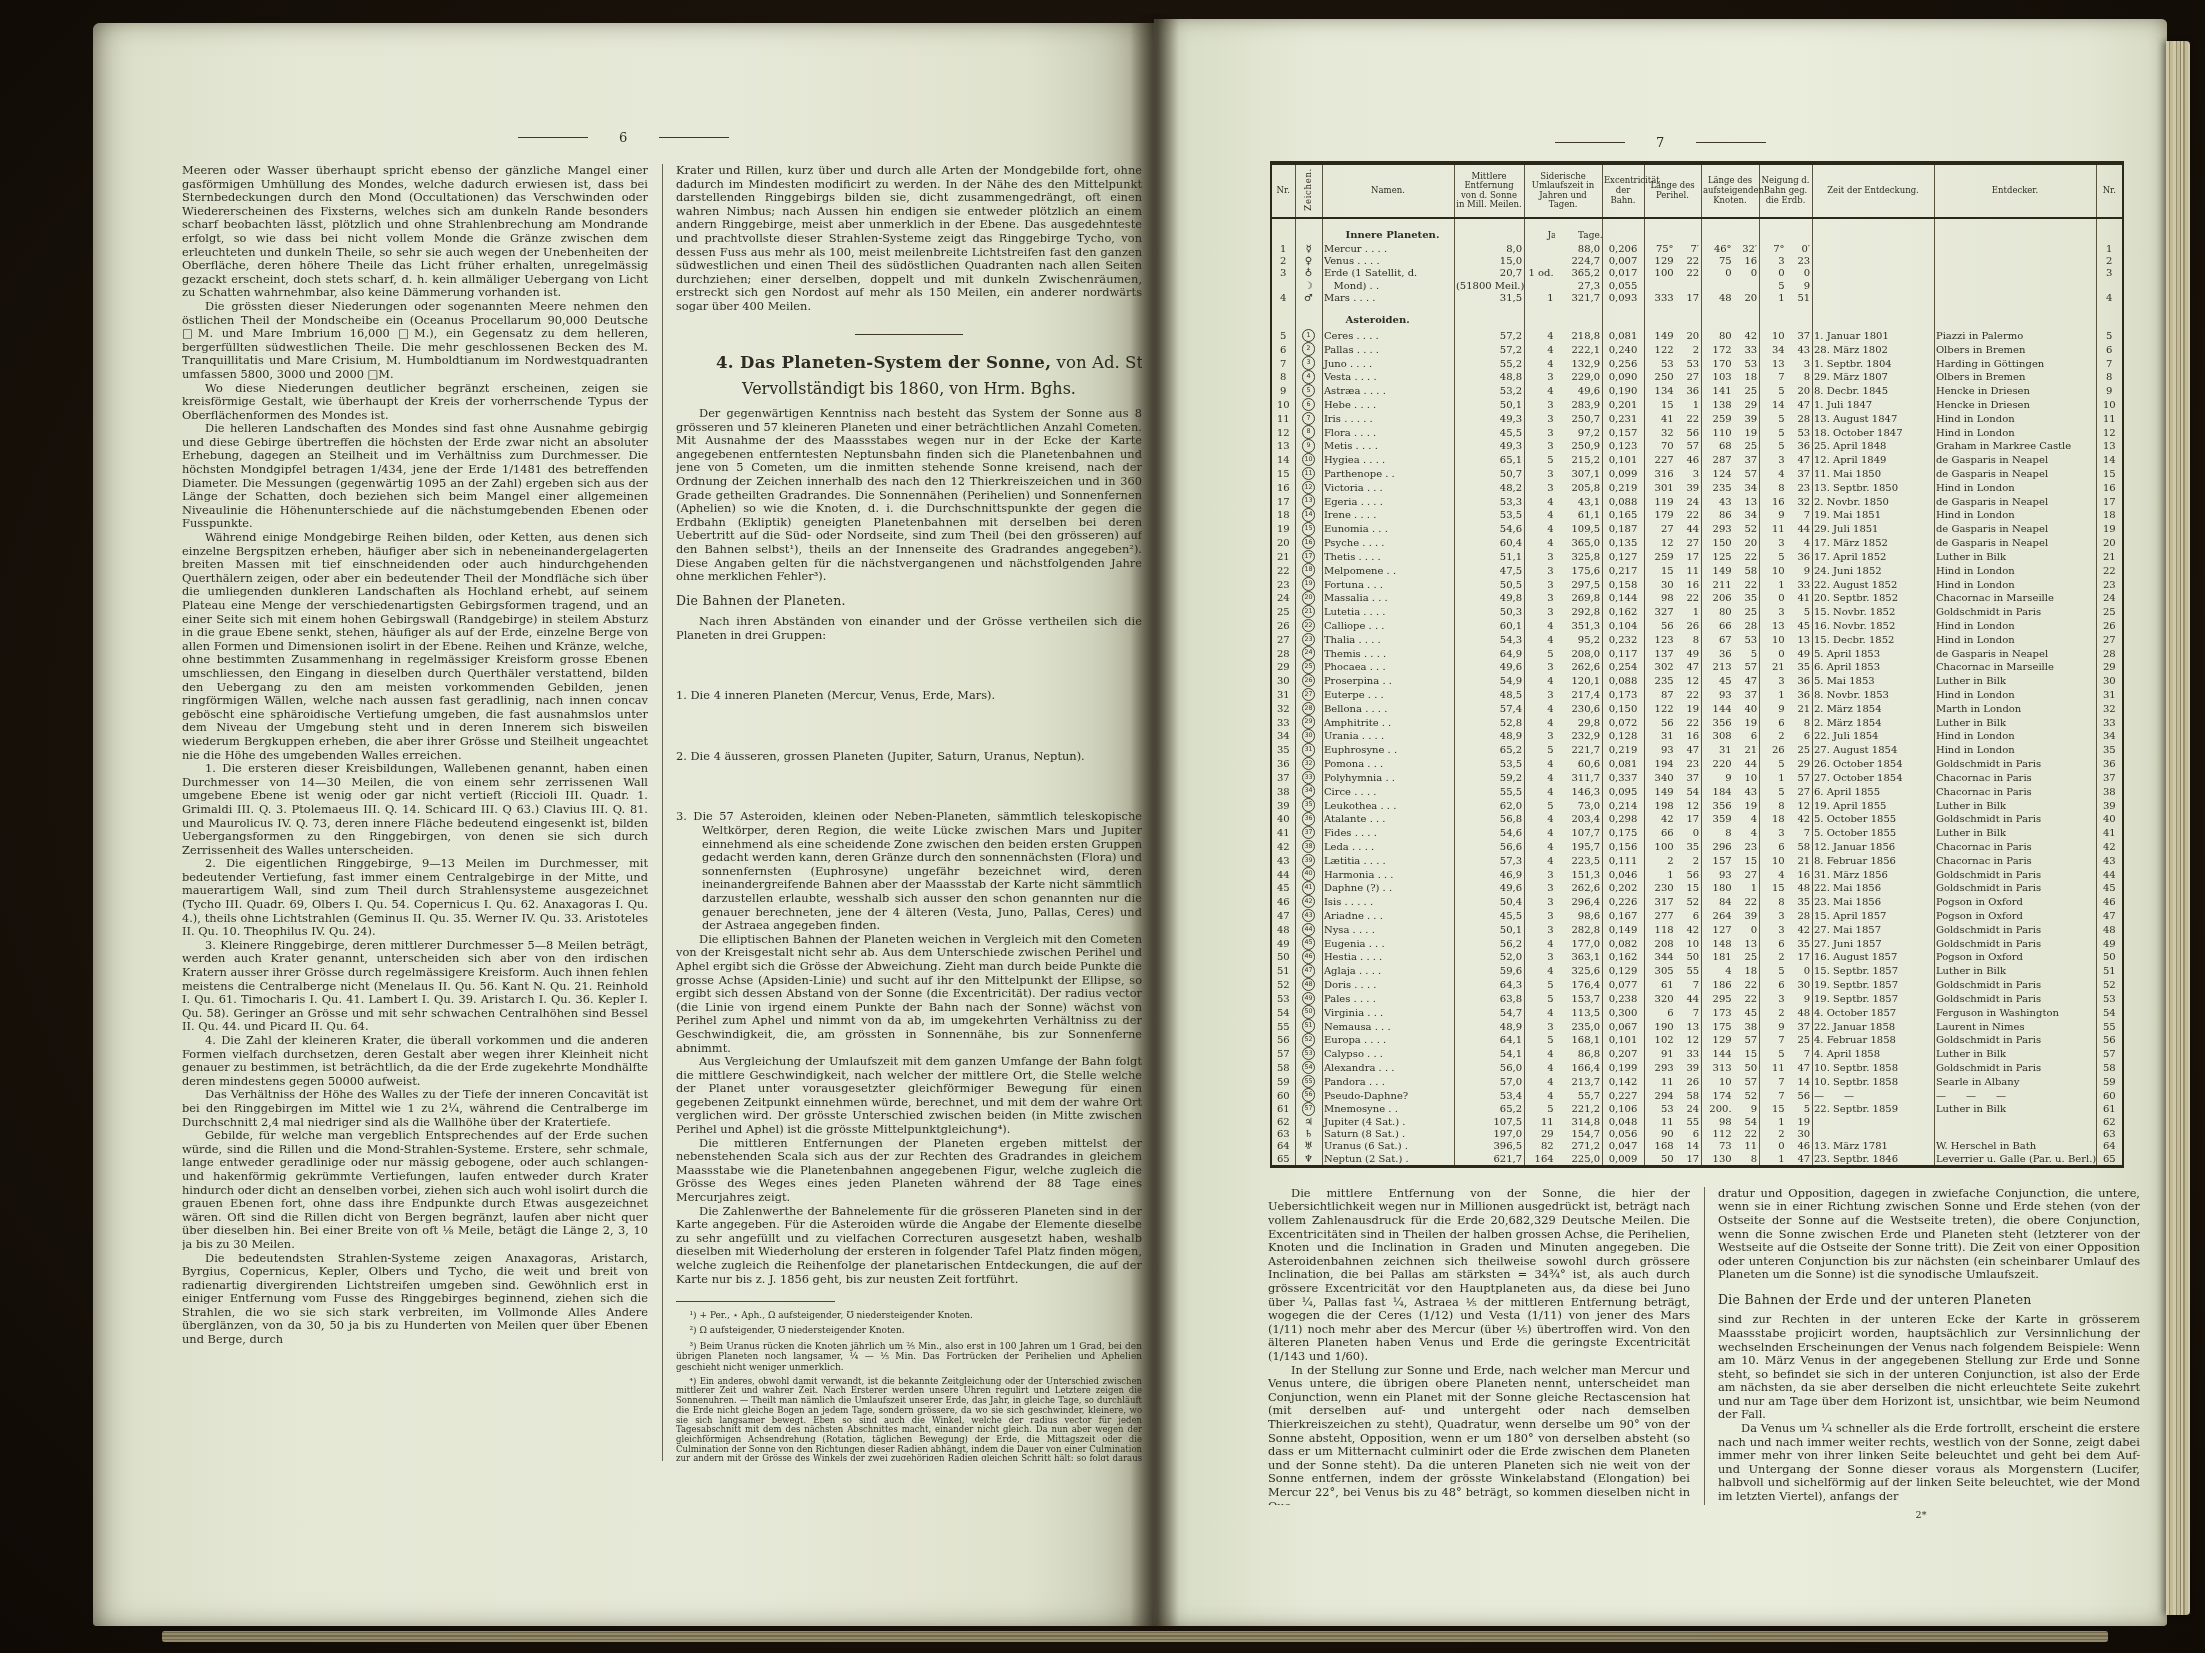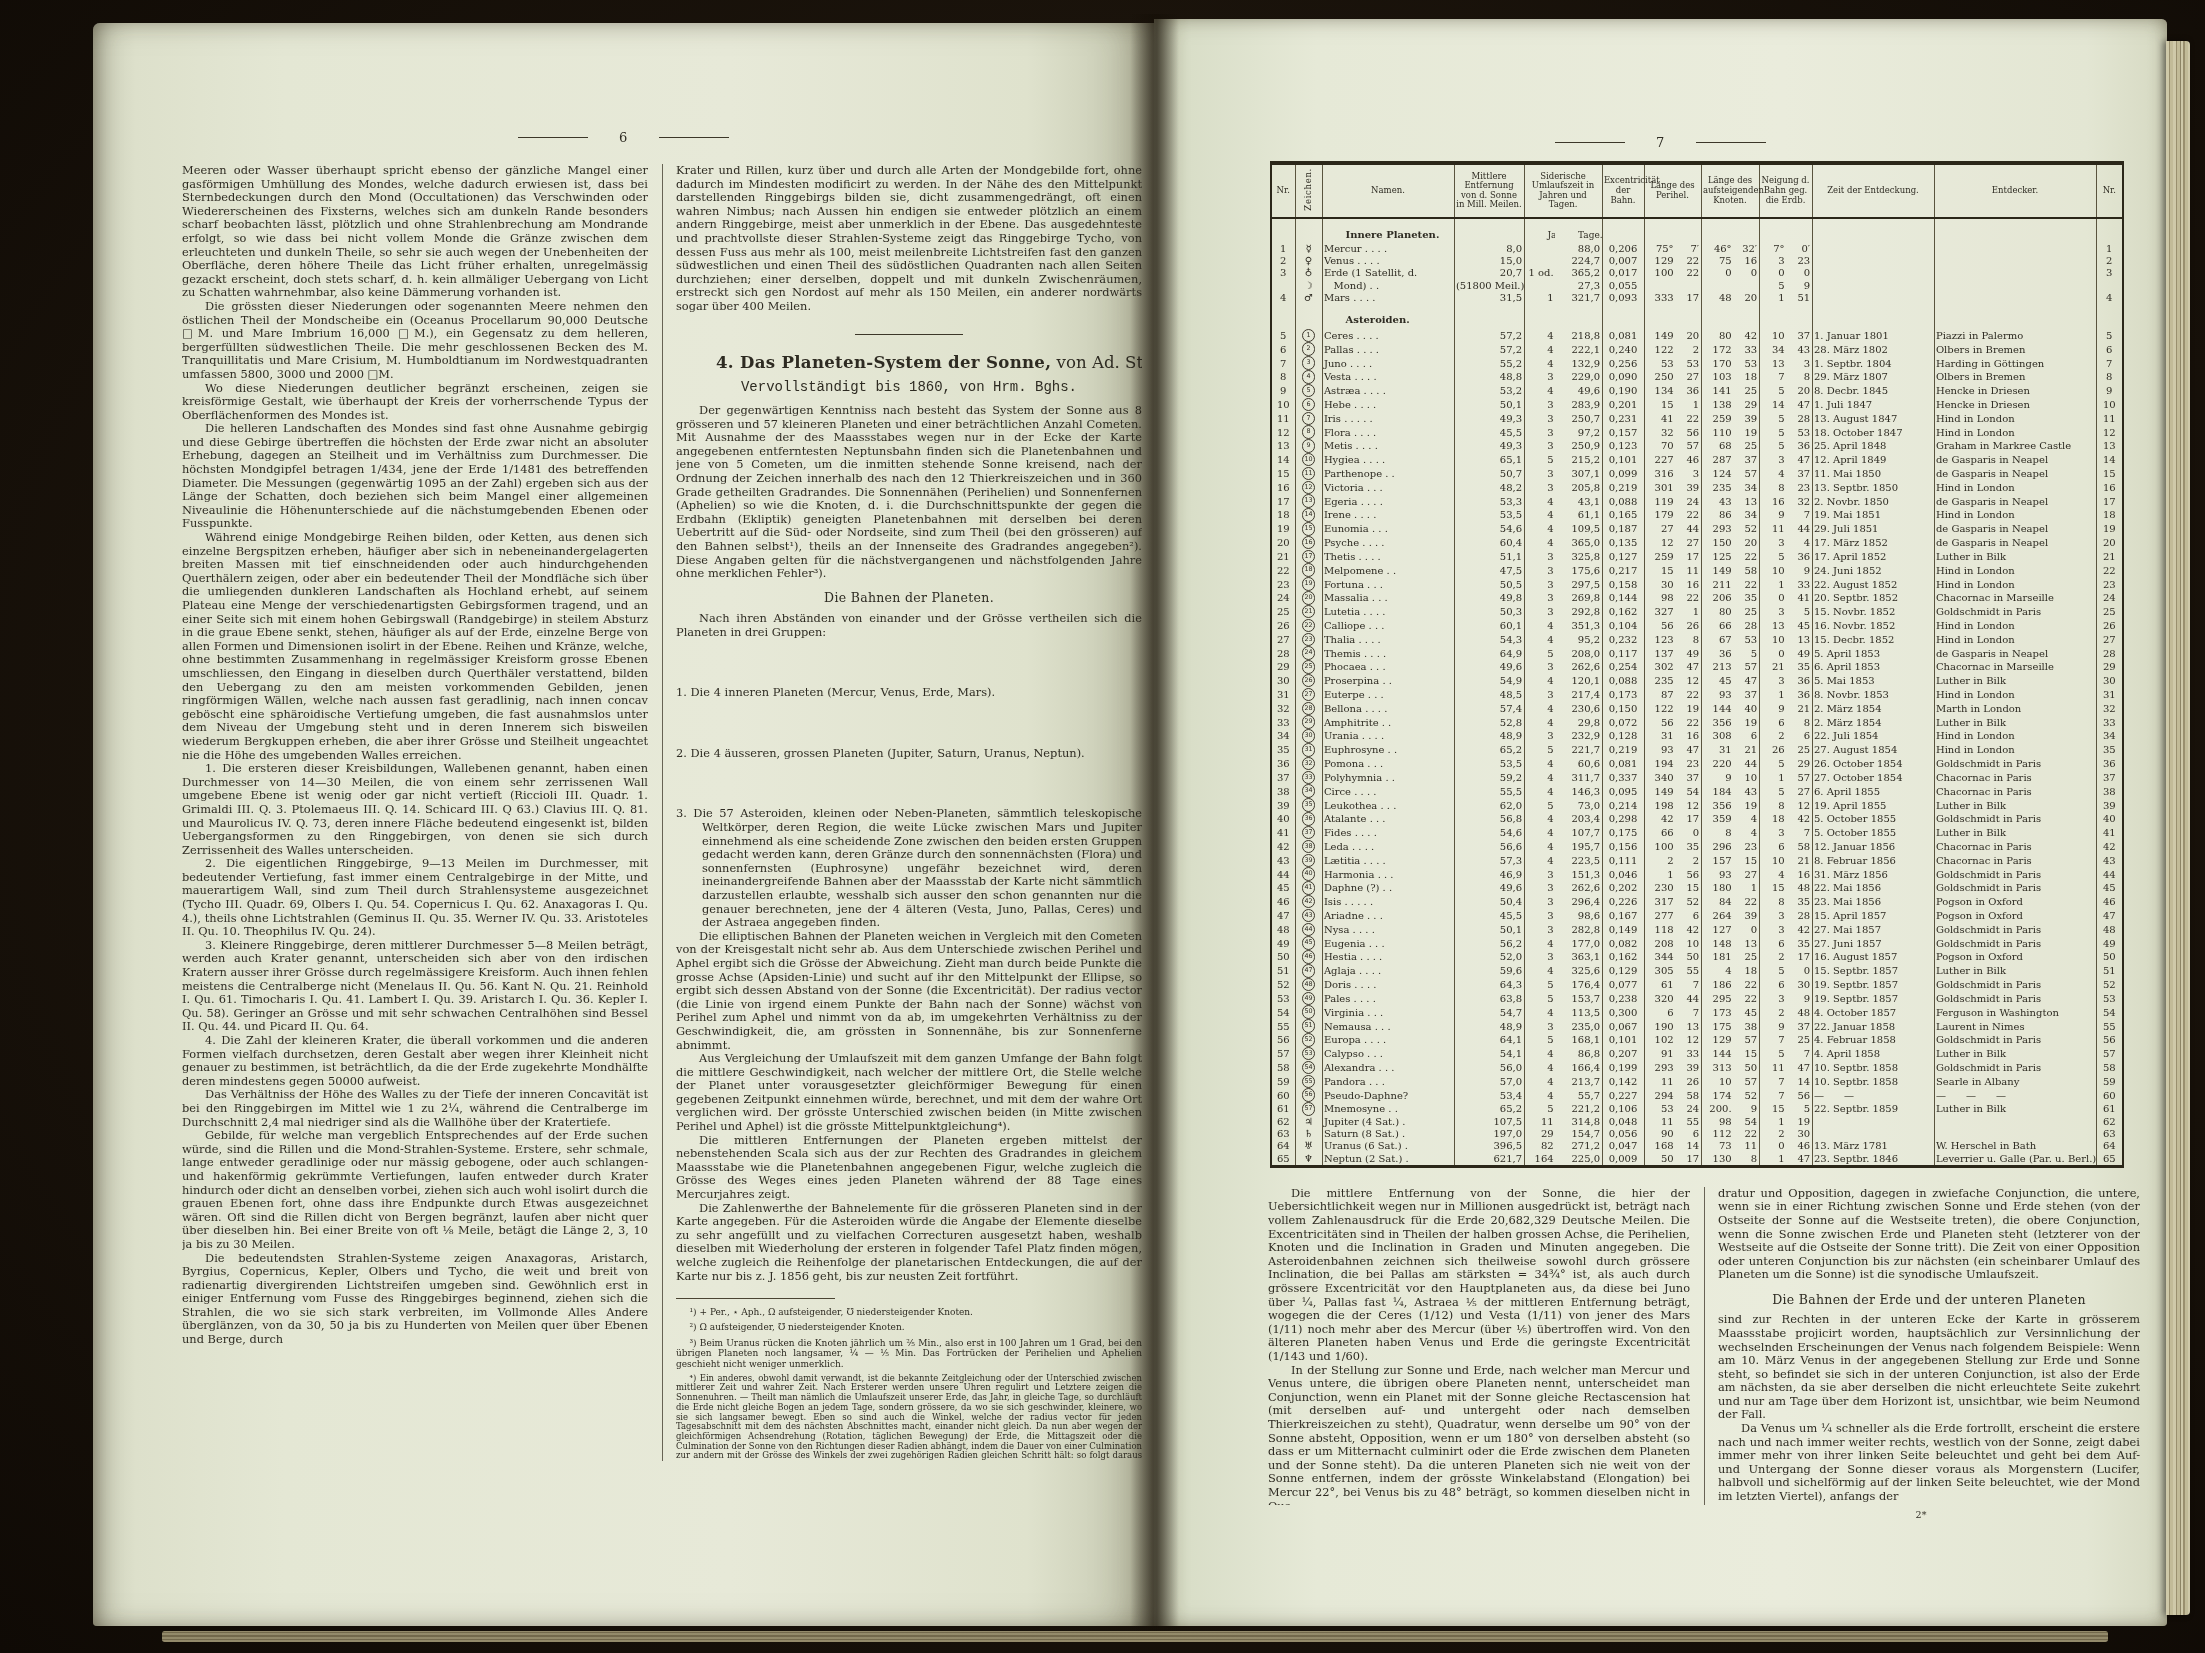--- a/index.html
+++ b/index.html
@@ -30,22 +30,22 @@
   .cols{display:flex;margin-top:19px;}
   .page-left .cols{padding-left:89px;padding-right:12px;height:1297px;}
   .col{text-align:justify;overflow:hidden;}
   .lcol{width:474px;height:100%;}
   .coldiv{width:0;border-left:1px solid rgba(60,54,40,.75);margin:0 13.5px;}
   .para{margin:0;font-size:11.4px;line-height:13.6px;}
   .para.ind{text-indent:23px;}
   .para.li{padding-left:26px;text-indent:-26px;margin-top:47px;}
   .sec-head{text-align:center;font-size:16.6px;line-height:20px;margin-top:17.6px;white-space:nowrap;}
   .sec-head b{font-weight:bold;letter-spacing:0.3px;margin-left:40px;}
-  .sec-sub{text-align:center;font-size:14px;margin:5.4px 0 9.5px 0;font-family:Liberation Mono, monospace;}
-  .mid-head{text-align:center;font-size:12.5px;margin:9.5px 0 6.8px 0;letter-spacing:0.3px;}
+  .sec-sub{text-align:center;font-size:16px;margin:5.4px 0 9.5px 0;}
+  .mid-head{font-size:12.5px;margin:9.5px 0 6.8px 0;letter-spacing:0.3px;}
   .center-rule{width:108px;border-top:1.4px solid #3c3729;margin:20px auto 4px auto;}
   .fn-rule{width:159px;border-top:1px solid #4a4433;margin:15px 0 8px 0;}
   .fn{margin:0 0 4.7px 0;font-size:9px;line-height:10.5px;text-indent:13.5px;}
   .fn.small{font-size:8.5px;line-height:9.7px;}
 
   
   .table-wrap{margin-left:116px;width:853px;margin-top:10.8px;}
   table.planets{border-collapse:collapse;table-layout:fixed;width:853px;
     border:2px solid #2b2719;border-top:4.7px solid #2b2719;border-bottom:3.4px solid #2b2719;
     background:rgba(255,255,255,.04);}

